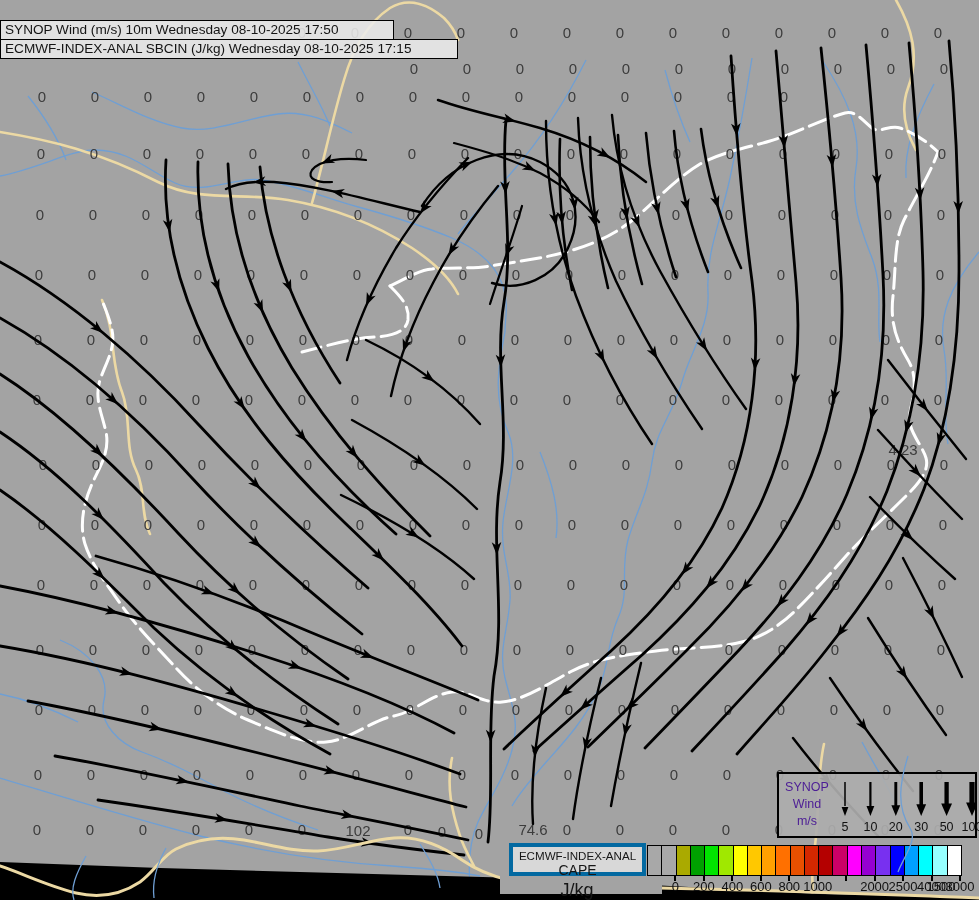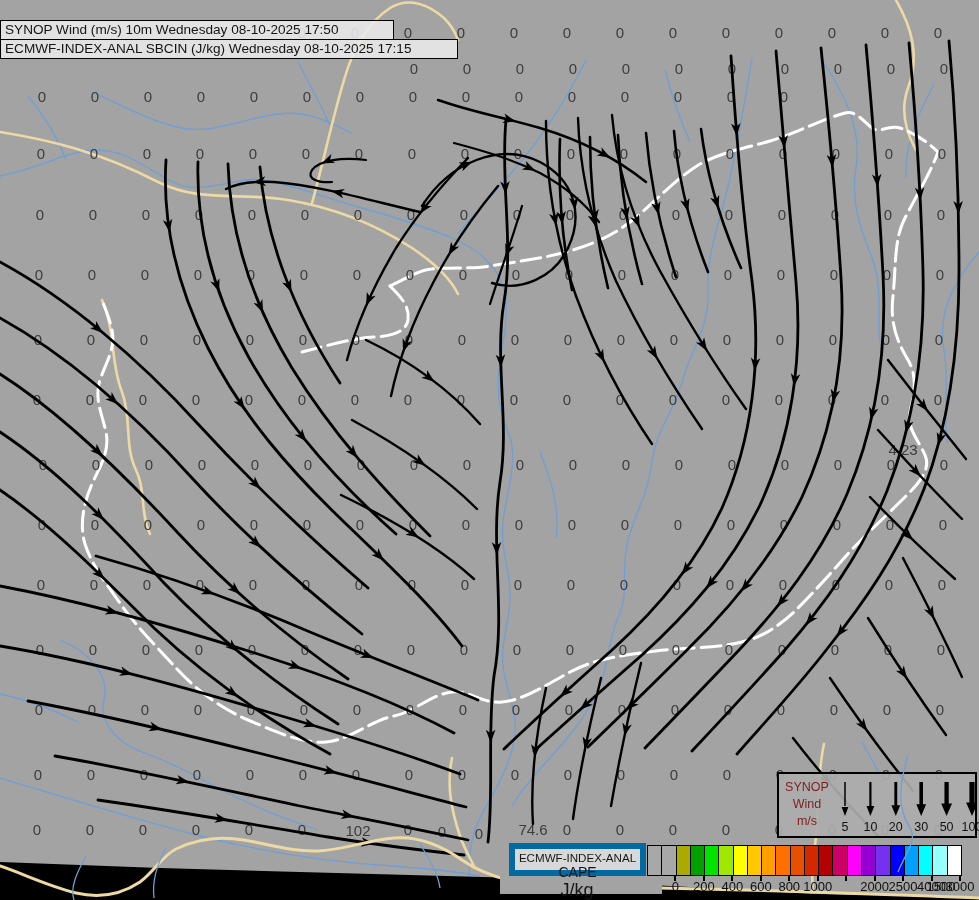--- a/index.html
+++ b/index.html
@@ -9,27 +9,27 @@
   
   .title-box{position:absolute;left:0;background:rgba(235,235,235,0.88);
              border:1px solid #000;box-sizing:border-box;height:20px;
              font-size:13.6px;line-height:18px;color:#141414;
              padding-left:4px;white-space:nowrap;z-index:20;}
   
   #wind-box{position:absolute;left:777px;top:772px;width:200px;height:66px;
             background:rgba(173,173,173,0.92);border:2px solid #000;
             box-sizing:border-box;z-index:20;}
   .wind-title{position:absolute;left:0;width:56px;text-align:center;
-              font-size:12.5px;color:#7f1d1d;}
+              font-size:12.5px;color:#4c1d95;}
   #wind-arrows{position:absolute;left:54px;top:2px;}
   .wind-speed{position:absolute;top:46px;transform:translateX(-50%);
               font-size:12.5px;color:#111;}
   
   #cape-title-box{position:absolute;left:509px;top:843px;width:137px;height:33px;
-                  background:rgba(219,219,219,0.95);border:6px solid #0369a1;
+                  background:rgba(219,219,219,0.95);border:4px solid #0369a1;
                   box-sizing:border-box;z-index:20;text-align:center;color:#161616;}
   #cape-title-box .l1{font-size:11.6px;margin-top:2px;}
   #cape-title-box .l2{font-size:14px;}
   #cape-unit{position:absolute;left:577px;top:880px;transform:translateX(-50%);
              font-size:18px;color:#161616;z-index:20;}
   #colorbar{position:absolute;left:647px;top:845px;width:313px;height:29px;
             display:flex;border:1px solid #000;box-sizing:content-box;z-index:20;}
   .cbar-cell{flex:1 0 auto;height:100%;}
   .cbar-cell + .cbar-cell{border-left:1px solid #000;}
   .cbar-tick{position:absolute;top:875px;width:2px;height:6px;background:#000;z-index:20;}

